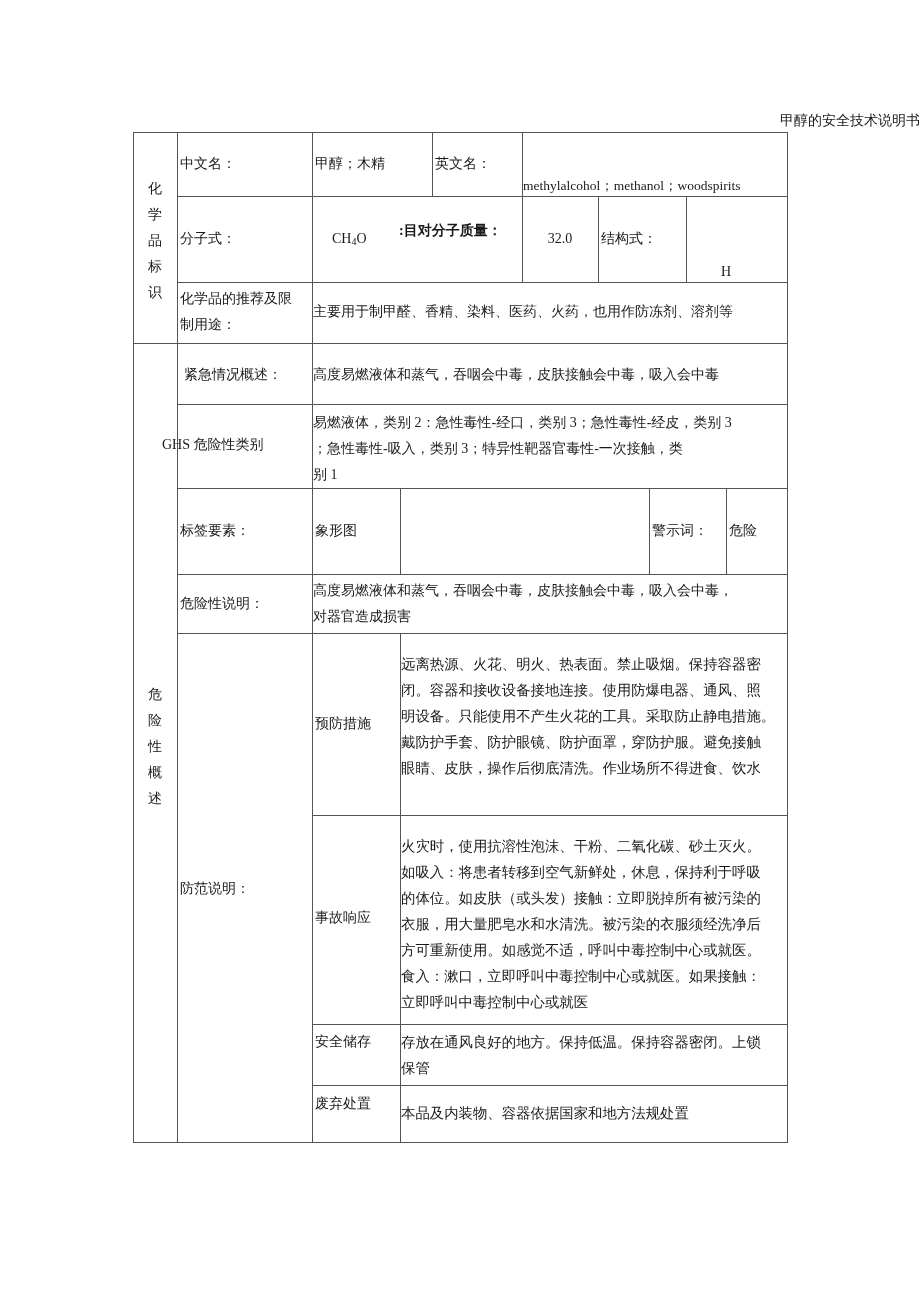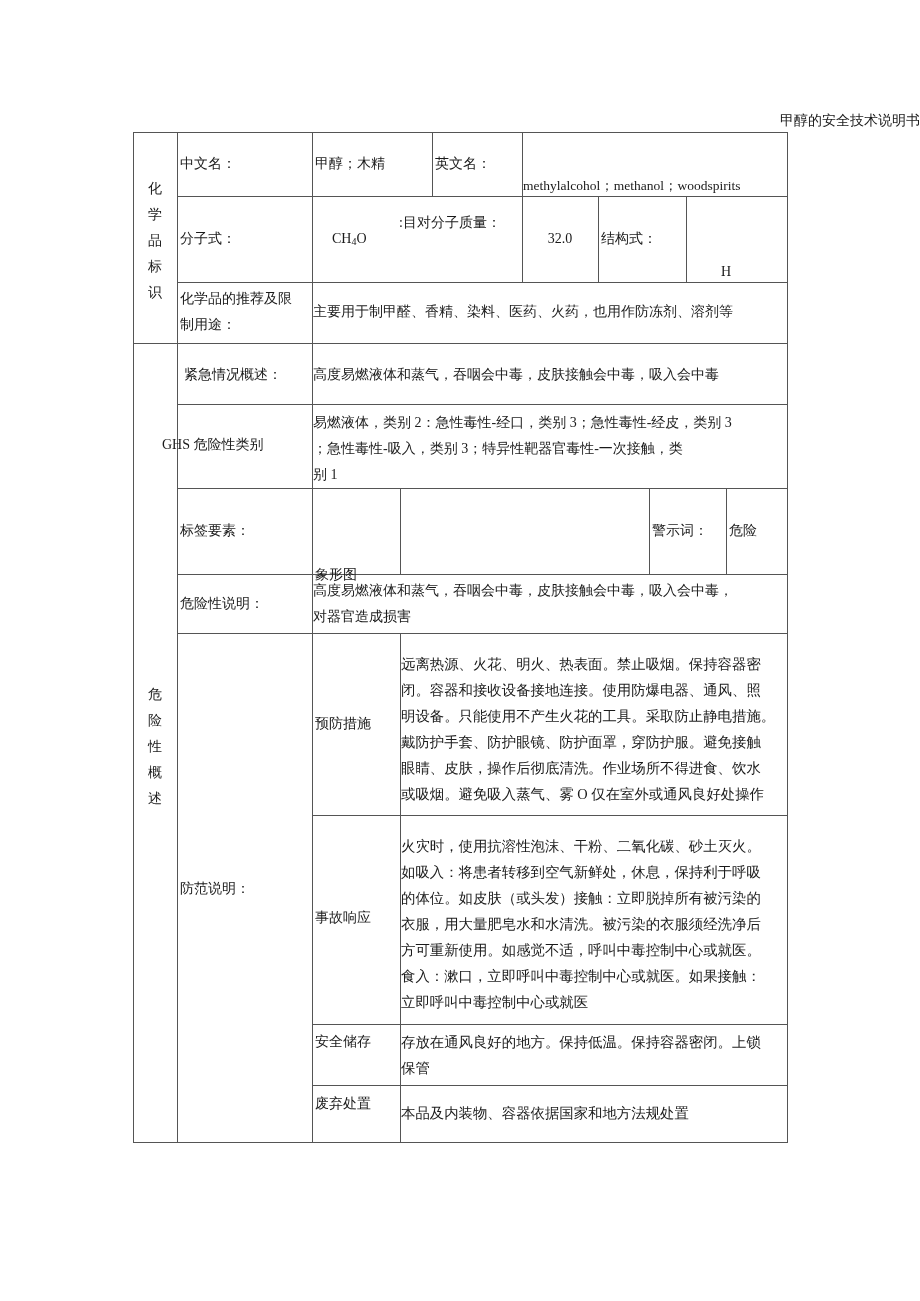--- a/index.html
+++ b/index.html
@@ -65,21 +65,21 @@
 
 <div class="content pad" style="left:178px; top:151px;">中文名：</div>
 <div class="content pad" style="left:313px; top:151px;">甲醇；木精</div>
 <div class="content pad" style="left:433px; top:151px;">英文名：</div>
 <div class="content" style="left:523px; top:173px; font-size:13.5px; white-space:nowrap;">methylalcohol；methanol；woodspirits</div>
 
 <div class="content pad" style="left:178px; top:226px;">分子式：</div>
 <div class="content" style="left:332px; top:226px;">
   <span>CH</span><sub>4</sub><span>O</span>
 </div>
-<div class="content" style="left:399px; top:210px;">:目对分子质量：</div>
+<div class="content" style="left:399px; top:218px;font-weight:bold;">:目对分子质量：</div>
 <div class="content" style="left:522px; width:76px; top:226px; text-align:center;">32.0</div>
 <div class="content pad" style="left:599px; top:226px;">结构式：</div>
 <div class="content" style="left:721px; top:259px;">H</div>
 
 <div class="content pad" style="left:178px; top:286px;">
   <div>化学品的推荐及限</div>
   <div>制用途：</div>
 </div>
 <div class="content" style="left:313px; top:299px; white-space:nowrap;">主要用于制甲醛、香精、染料、医药、火药，也用作防冻剂、溶剂等</div>
 
@@ -95,41 +95,40 @@
 <div class="content" style="left:313px; top:362px; white-space:nowrap;">高度易燃液体和蒸气，吞咽会中毒，皮肤接触会中毒，吸入会中毒</div>
 
 <div class="content pad" style="left:160px; top:432px;">GHS 危险性类别</div>
 <div class="content" style="left:313px; top:410px; white-space:nowrap;">
   <div>易燃液体，类别 2：急性毒性-经口，类别 3；急性毒性-经皮，类别 3</div>
   <div>；急性毒性-吸入，类别 3；特异性靶器官毒性-一次接触，类</div>
   <div>别 1</div>
 </div>
 
 <div class="content pad" style="left:178px; top:518px;">标签要素：</div>
-<div class="content pad" style="left:313px; top:518px;margin-top:44px;">象形图</div>
+<div class="content pad" style="left:313px; top:518px;">象形图</div>
 <div style="position:absolute; left:401px; top:489px; width:248px; height:85px;"></div>
 <div class="content pad" style="left:650px; top:518px;">警示词：</div>
 <div class="content pad" style="left:727px; top:518px;">危险</div>
 
 <div class="content pad" style="left:178px; top:591px;">危险性说明：</div>
 <div class="content" style="left:313px; top:578px; white-space:nowrap;">
   <div>高度易燃液体和蒸气，吞咽会中毒，皮肤接触会中毒，吸入会中毒，</div>
   <div>对器官造成损害</div>
 </div>
 
 <div class="content pad" style="left:178px; top:876px;">防范说明：</div>
 
 <div class="content pad" style="left:313px; top:711px;">预防措施</div>
 <div class="content" style="left:401px; top:651px; white-space:nowrap; font-size:14.4px;">
   <div>远离热源、火花、明火、热表面。禁止吸烟。保持容器密</div>
   <div>闭。容器和接收设备接地连接。使用防爆电器、通风、照</div>
   <div>明设备。只能使用不产生火花的工具。采取防止静电措施。</div>
   <div>戴防护手套、防护眼镜、防护面罩，穿防护服。避免接触</div>
   <div>眼睛、皮肤，操作后彻底清洗。作业场所不得进食、饮水</div>
-  <div>或吸烟。避免吸入蒸气、雾 O 仅在室外或通风良好处操作</div>
 </div>
 
 <div class="content pad" style="left:313px; top:905px;">事故响应</div>
 <div class="content" style="left:401px; top:833px; white-space:nowrap; font-size:14.4px;">
   <div>火灾时，使用抗溶性泡沫、干粉、二氧化碳、砂土灭火。</div>
   <div>如吸入：将患者转移到空气新鲜处，休息，保持利于呼吸</div>
   <div>的体位。如皮肤（或头发）接触：立即脱掉所有被污染的</div>
   <div>衣服，用大量肥皂水和水清洗。被污染的衣服须经洗净后</div>
   <div>方可重新使用。如感觉不适，呼叫中毒控制中心或就医。</div>
   <div>食入：漱口，立即呼叫中毒控制中心或就医。如果接触：</div>

